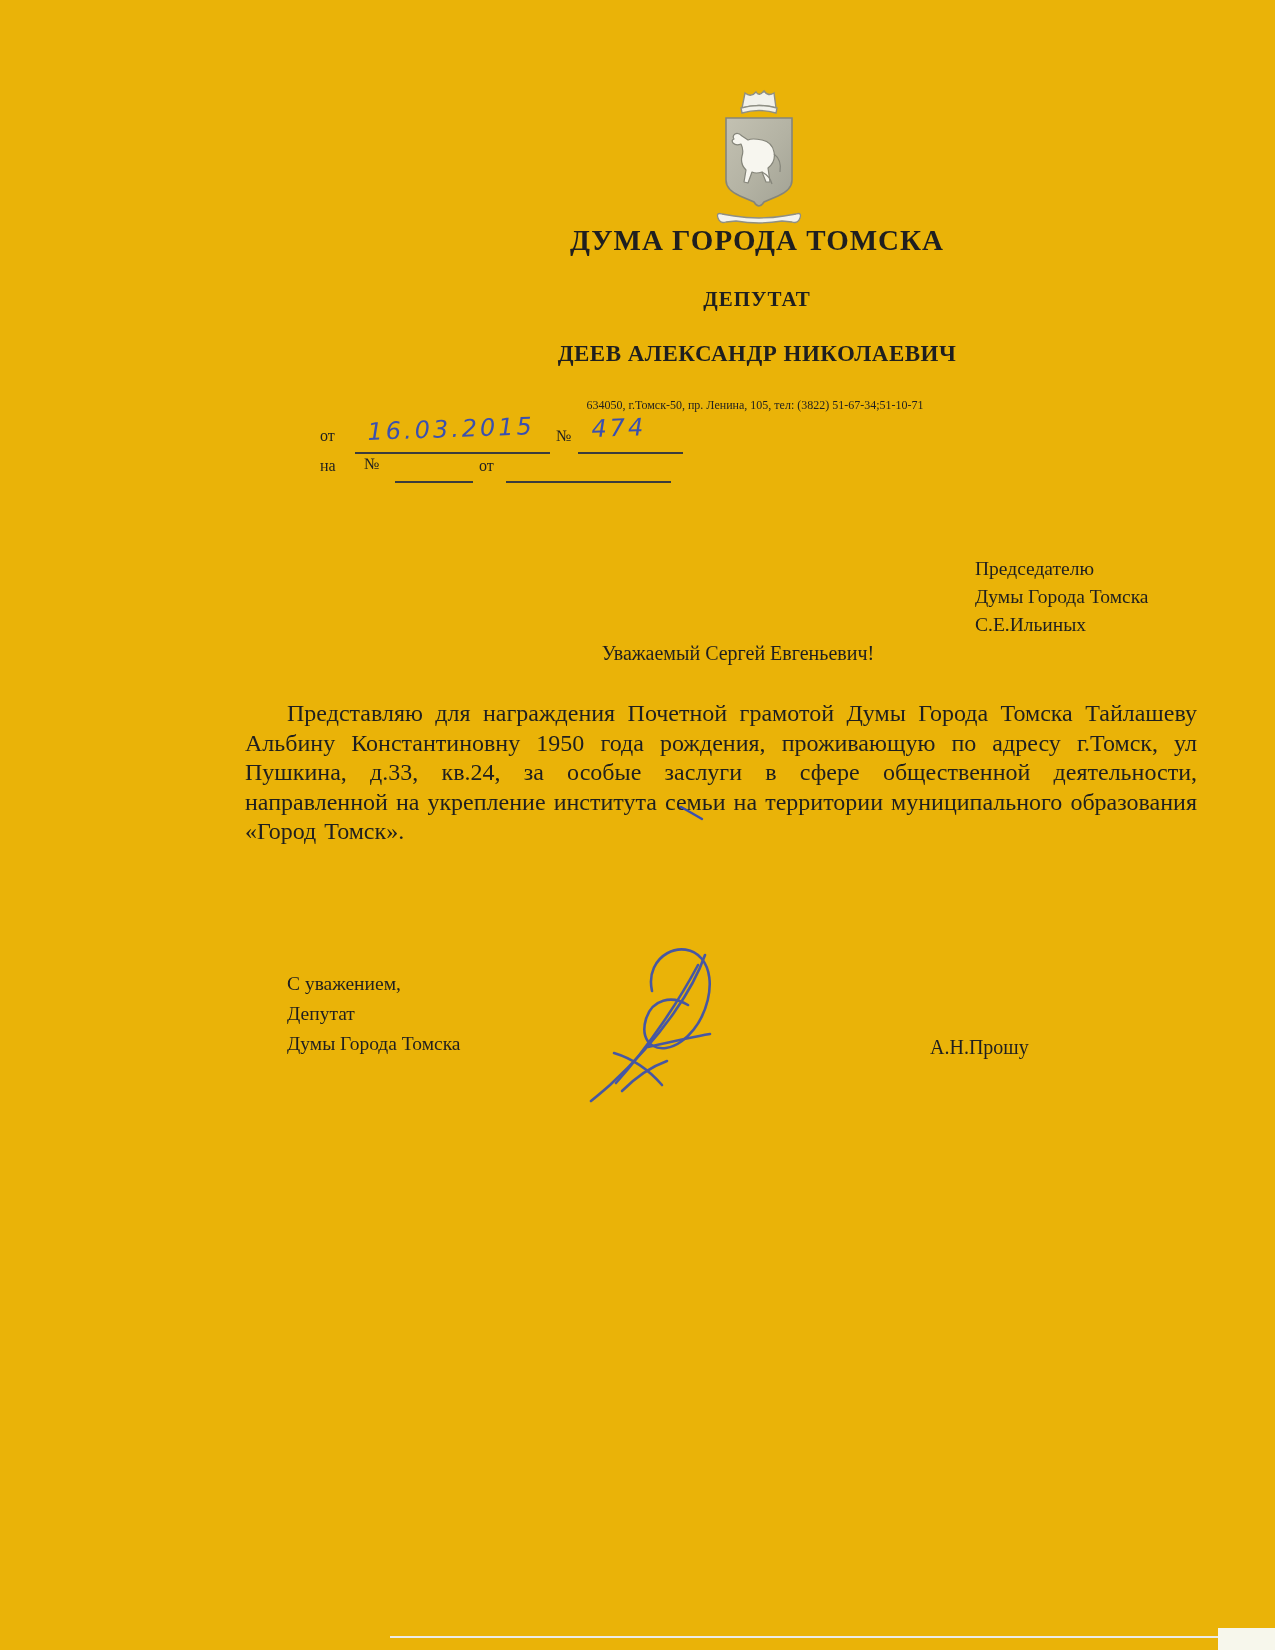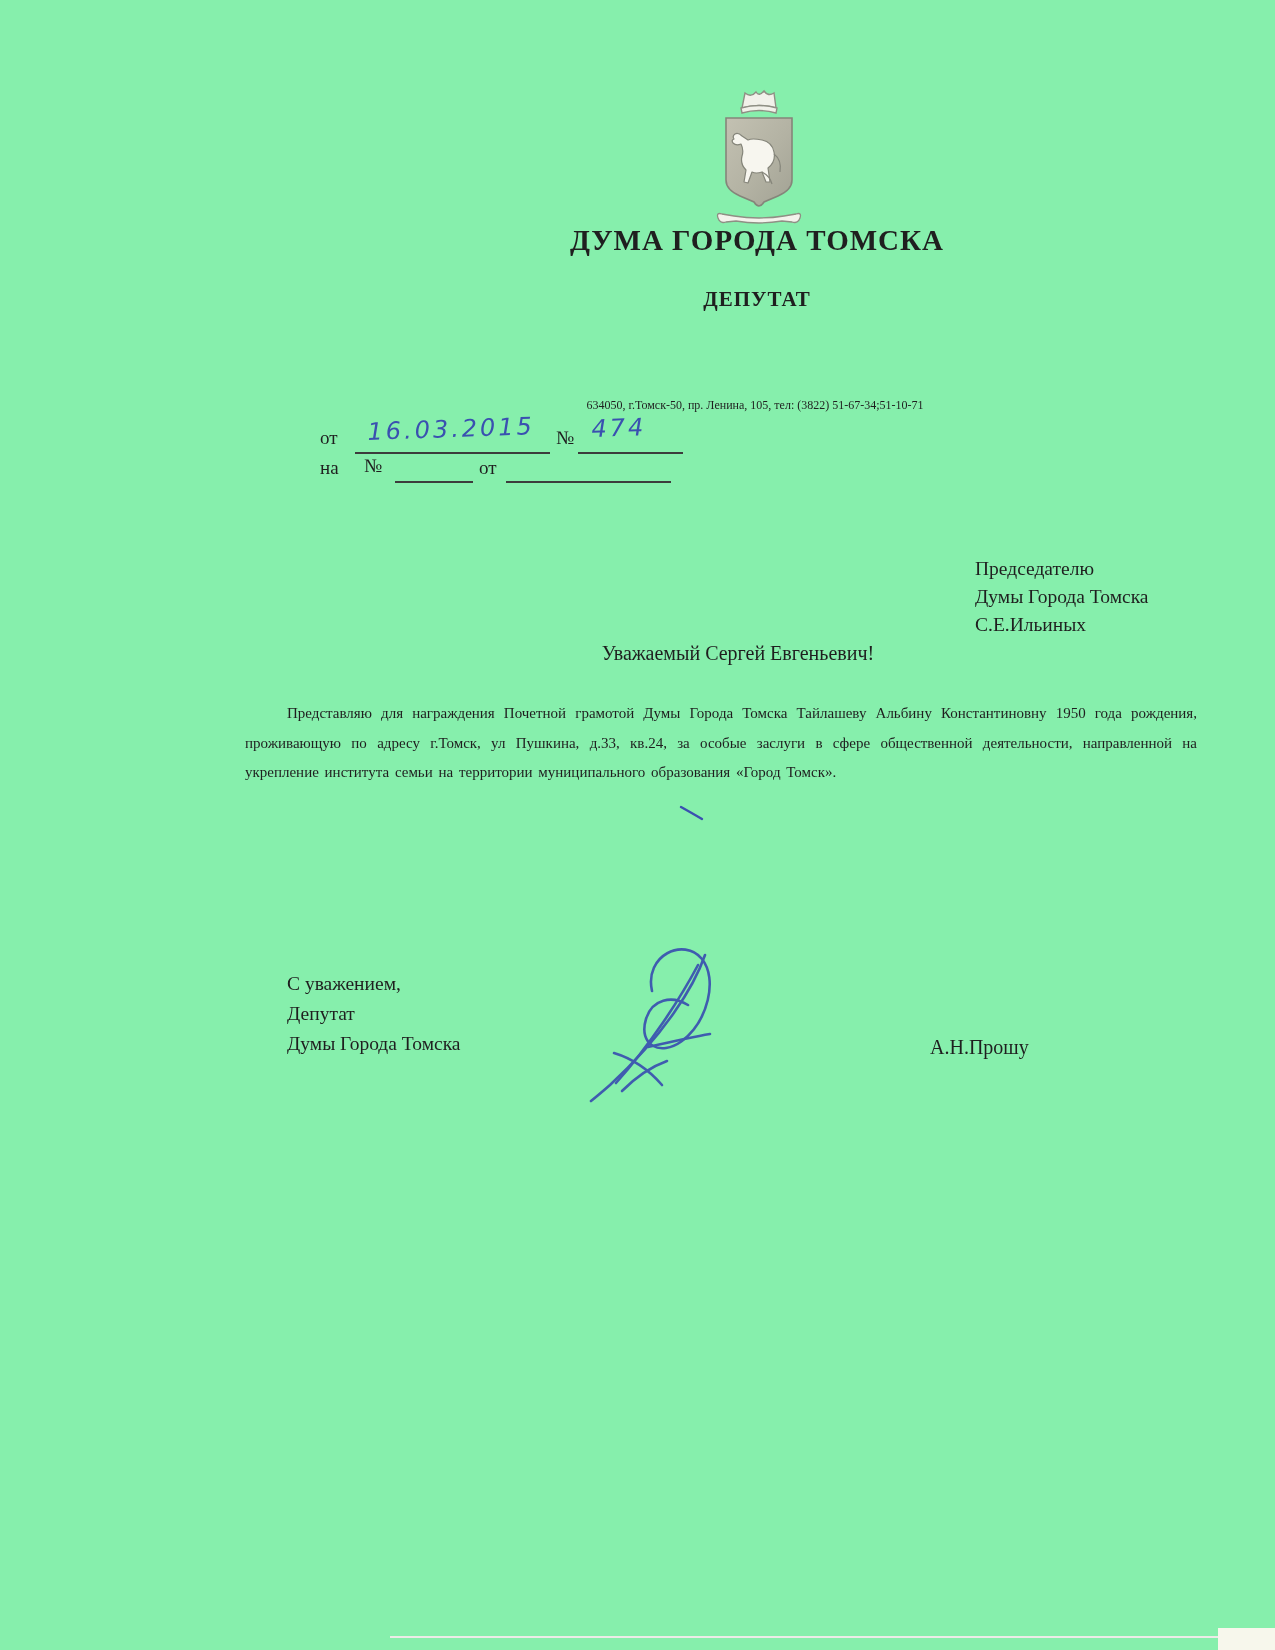--- a/index.html
+++ b/index.html
@@ -1,19 +1,19 @@
 <!DOCTYPE html>
 <html><head>
 <meta charset="utf-8">
 <style>
   html,body{margin:0;padding:0;background:#ffffff;}
   .page{
     position:relative;
     width:1275px;height:1650px;
-    background:#86efac;
+    background:#eab308;
     font-family:"Liberation Serif","DejaVu Serif",serif;
     color:#1f1f1f;
     overflow:hidden;
   }
   .abs{position:absolute;}
   .center-col{text-align:center;}
   .org{
     left:457px;top:224px;width:600px;
     font-size:29px;font-weight:bold;letter-spacing:1px;
   }
@@ -22,21 +22,21 @@
     font-size:21px;font-weight:bold;letter-spacing:1px;
   }
   .person{
     left:457px;top:341px;width:600px;
     font-size:23px;font-weight:bold;letter-spacing:.5px;
   }
   .addr{
     left:405px;top:398px;width:700px;
     font-size:12px;
   }
-  .ref-label{font-size:19px;}
+  .ref-label{font-size:16px;}
   .hand{
     font-family:"DejaVu Sans",sans-serif;
     font-style:italic;
     color:#3a50b0;
     letter-spacing:3px;
     transform:rotate(-2deg);
     transform-origin:left bottom;
   }
   .hand-date{left:368px;top:418px;font-size:24px;}
   .hand-num{left:592px;top:415px;font-size:24px;}
@@ -52,21 +52,21 @@
   .subject{
     left:425px;top:614px;width:600px;
     font-size:20px;font-weight:bold;
   }
   .salutation{
     left:438px;top:642px;width:600px;
     font-size:20px;
   }
   .body-p{
     left:245px;width:952px;
-    font-size:15px;line-height:29.5px;
+    font-size:24px;line-height:29.5px;
     text-align:justify;text-indent:42px;
     word-spacing:2px;
   }
   .p1{top:699px;}
   .p2{top:844px;text-align:left;}
   .closing{
     left:287px;top:969px;width:300px;
     font-size:19.5px;line-height:30px;
   }
   .sig-name{
@@ -108,20 +108,21 @@
       <path d="M76 70 Q84 76 82 88" fill="none" stroke="#85857a" stroke-width="1.2"></path>
 
       <g stroke="#8f8f84" fill="#f4f3ec" stroke-width="1.3">
         <path d="M20 134 Q18 128 24 130 L36 132 Q61 136 86 132 L98 130 Q104 128 102 134 Q100 140 94 138 L84 137 Q61 141 38 137 L28 138 Q22 140 20 134 Z"></path>
       </g>
     </svg>
   </div>
 
   <div class="abs org center-col">ДУМА ГОРОДА ТОМСКА</div>
   <div class="abs role center-col">ДЕПУТАТ</div>
+  <div class="abs person center-col">ДЕЕВ АЛЕКСАНДР НИКОЛАЕВИЧ</div>
   <div class="abs addr center-col">634050, г.Томск-50, пр. Ленина, 105, тел: (3822) 51-67-34;51-10-71</div>
 
   <span class="abs ref-label" style="left:320px;top:427px;">от</span>
   <span class="abs hand hand-date">16.03.2015</span>
   <div class="abs uline u-date"></div>
   <span class="abs ref-label" style="left:556px;top:427px;">№</span>
   <span class="abs hand hand-num">474</span>
   <div class="abs uline u-num"></div>
 
   <span class="abs ref-label" style="left:320px;top:457px;">на</span>

